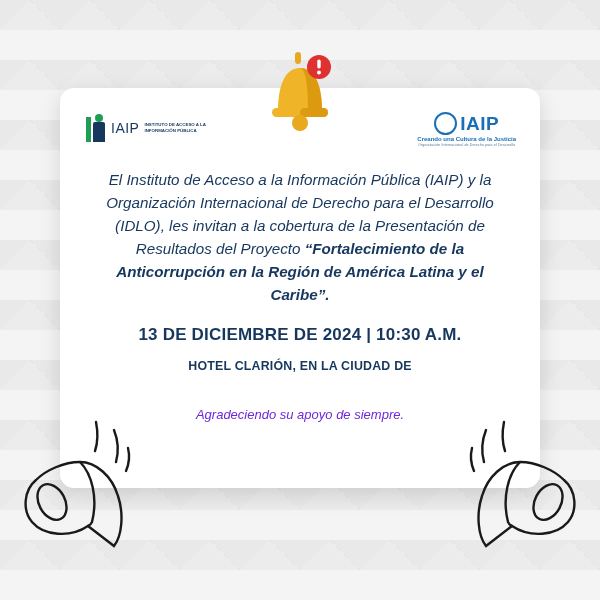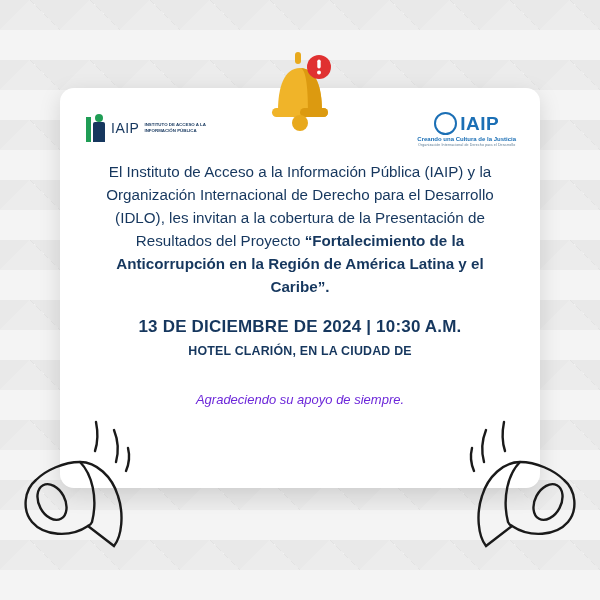--- a/index.html
+++ b/index.html
@@ -168,36 +168,37 @@
   }
   .title {
     font-size: 21.5px;
     font-weight: bold;
     letter-spacing: 0.4px;
     color: #16375e;
     margin-bottom: 17px;
   }
   .para {
     font-size: 15.2px;
+    font-style: italic;
     line-height: 1.52;
     color: #16375e;
-    margin: 0 8px;
+    margin: 8px 8px;
   }
   .para b {
     font-weight: bold;
   }
   .date {
     margin-top: 18px;
     font-size: 17px;
     font-weight: bold;
     color: #16375e;
     letter-spacing: 0.2px;
   }
   .venue {
-    margin-top: 6px;
+    margin-top: 13px;
     font-size: 12.4px;
     font-weight: bold;
     color: #16375e;
     line-height: 1.45;
     letter-spacing: 0.2px;
   }
   .thanks {
     margin-top: 31px;
     font-size: 13px;
     font-style: italic;

